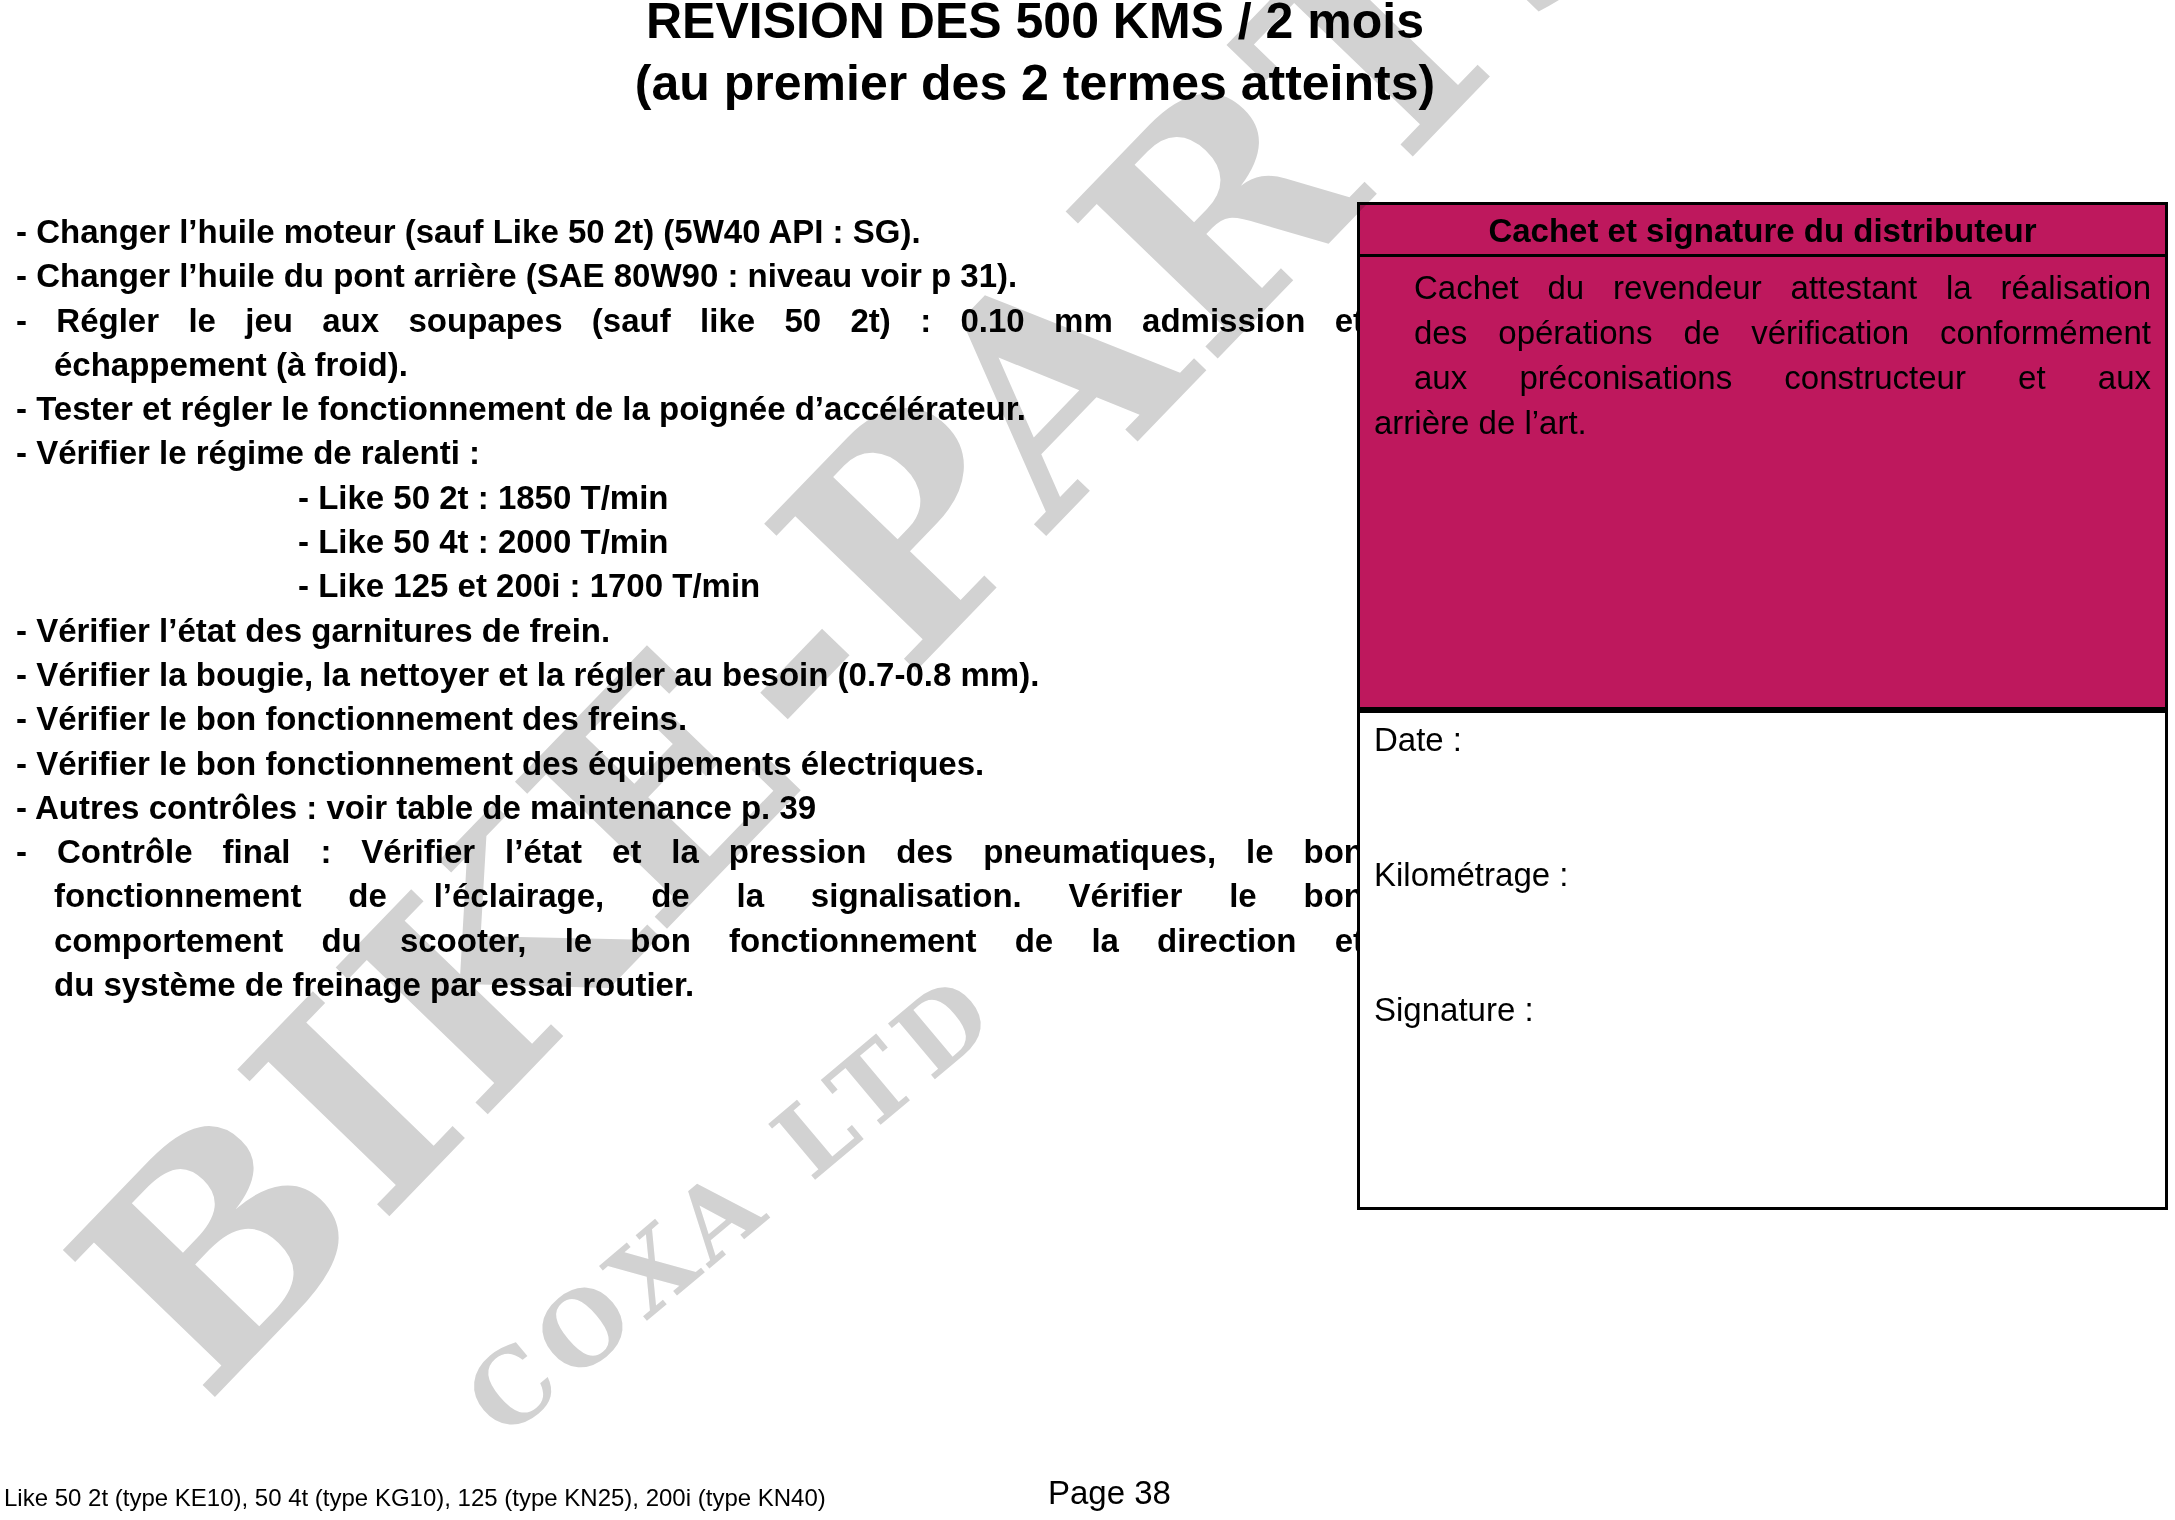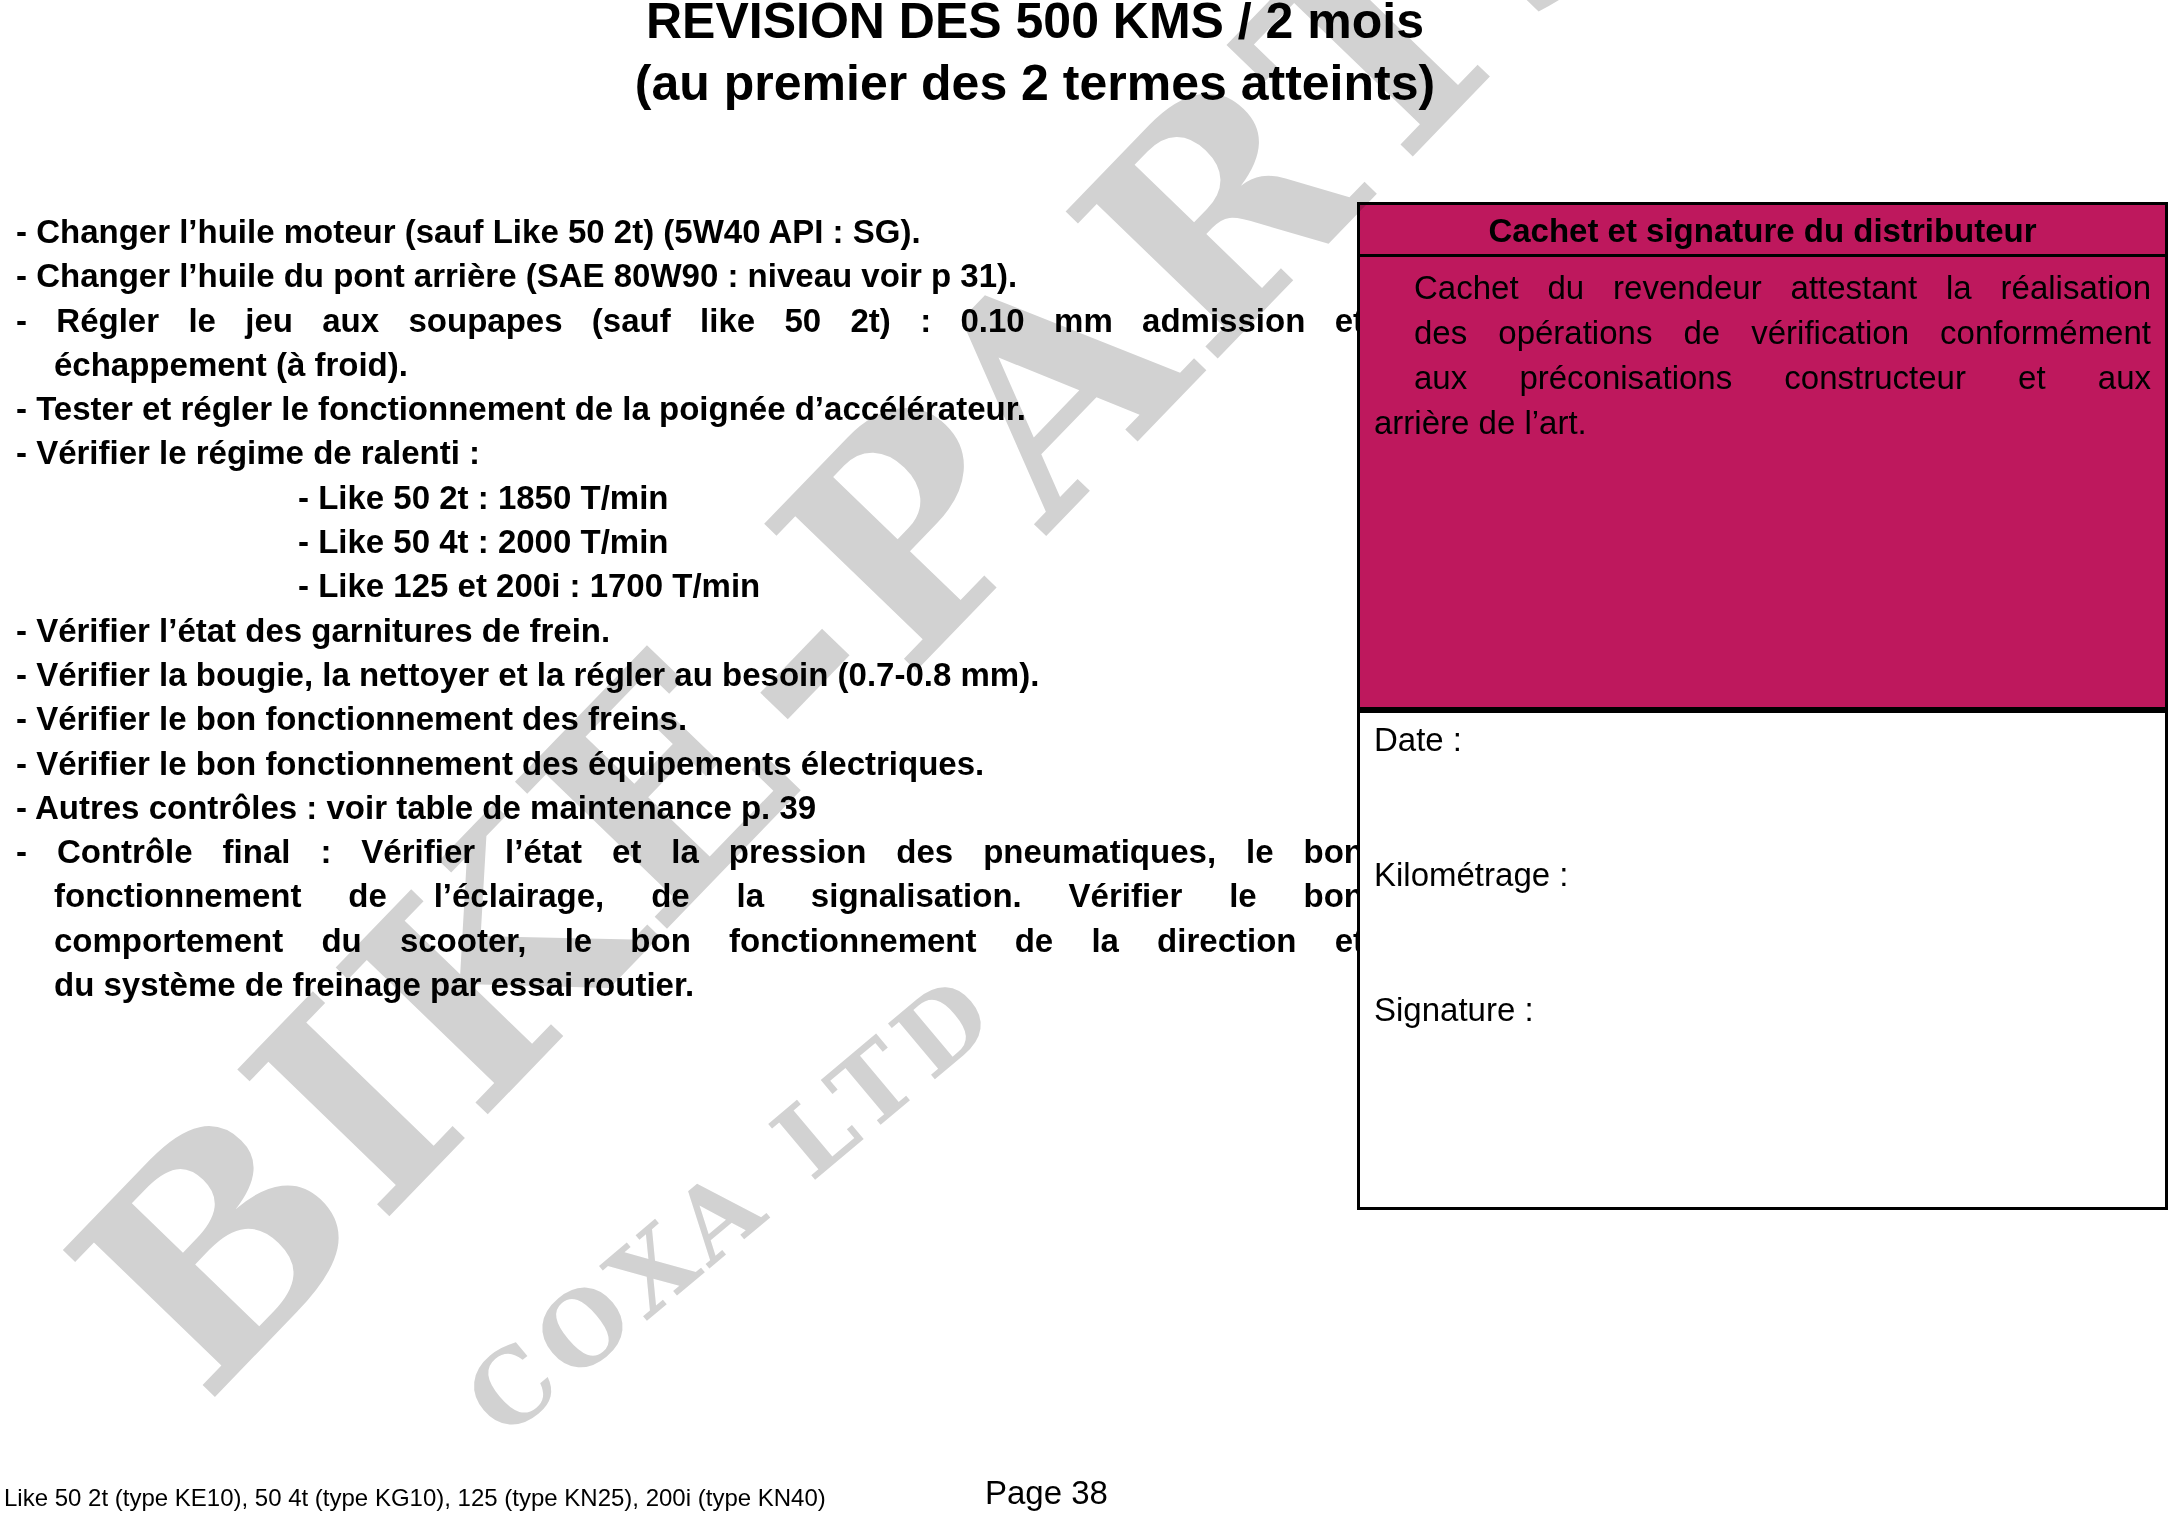--- a/index.html
+++ b/index.html
@@ -98,21 +98,21 @@
 
   
   .footer-models {
     position: absolute;
     left: 4px; top: 1483px;
     font-size: 24px;
     line-height: 30px;
   }
   .footer-page {
     position: absolute;
-    left: 985px; top: 1472px;
+    left: 1048px; top: 1472px;
     font-size: 33px;
     line-height: 42px;
   }
 </style>
 </head>
 <body>
 
 <div class="page">
 
   <div class="title-block">

